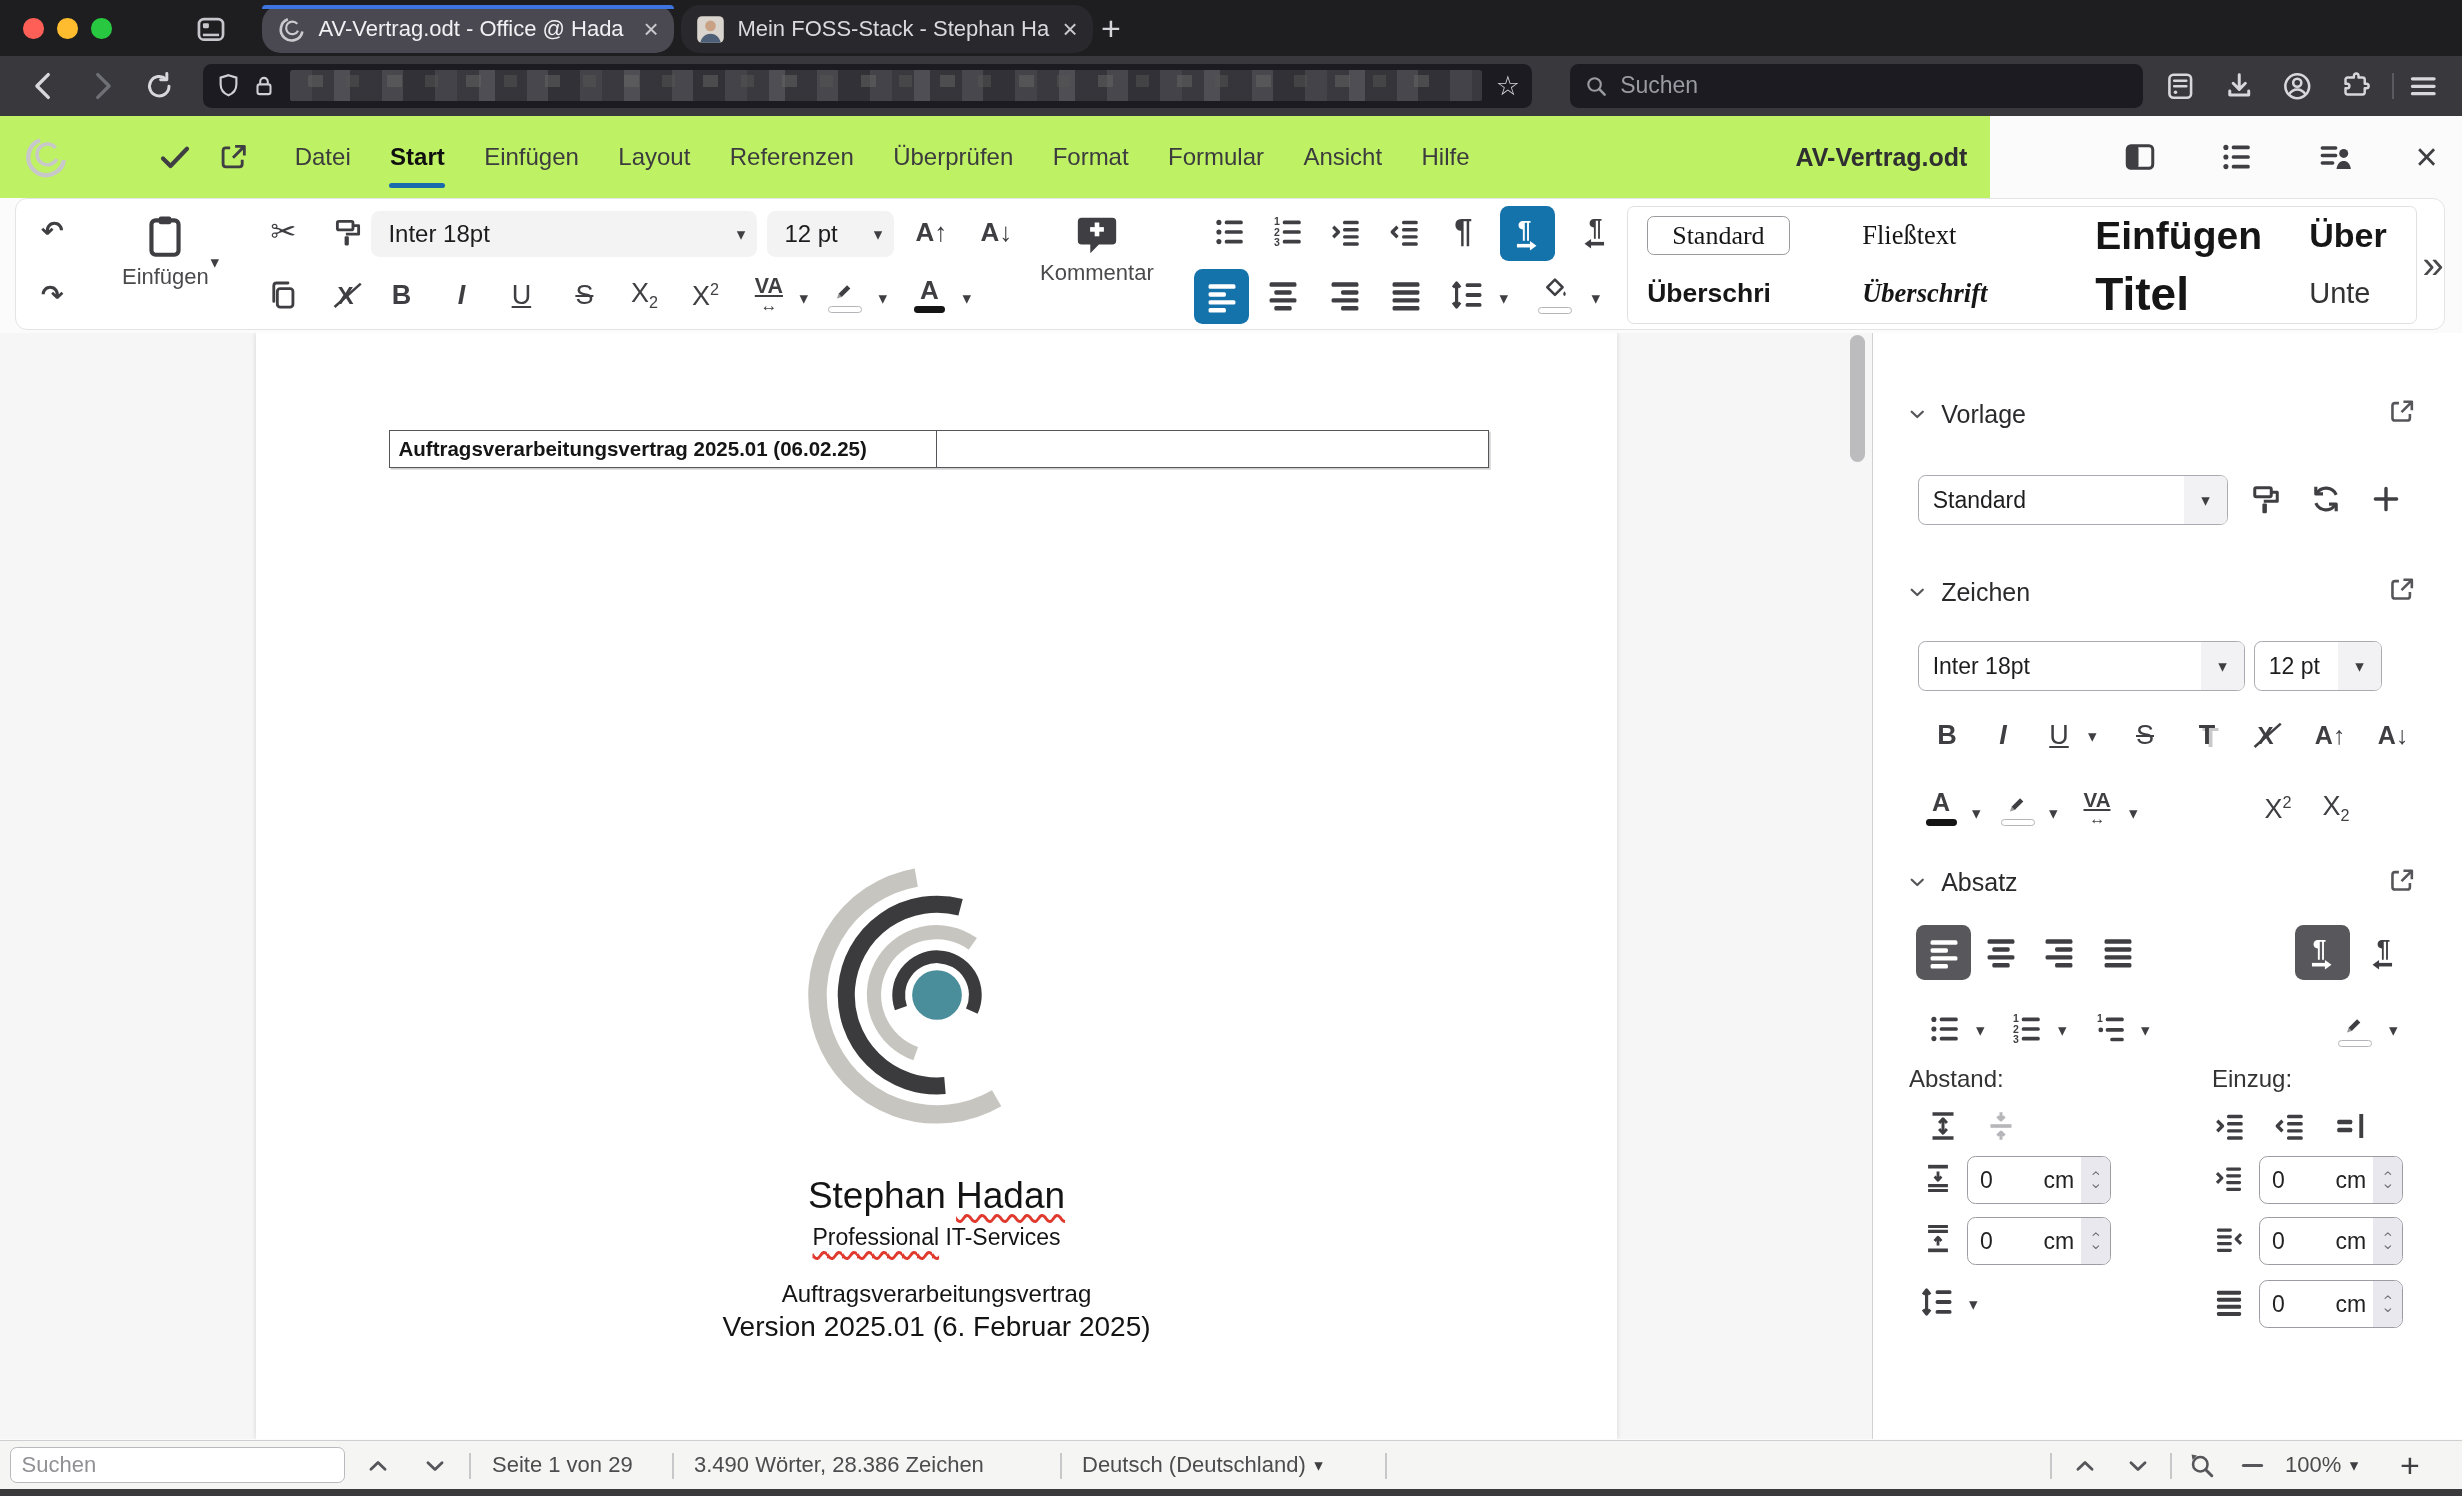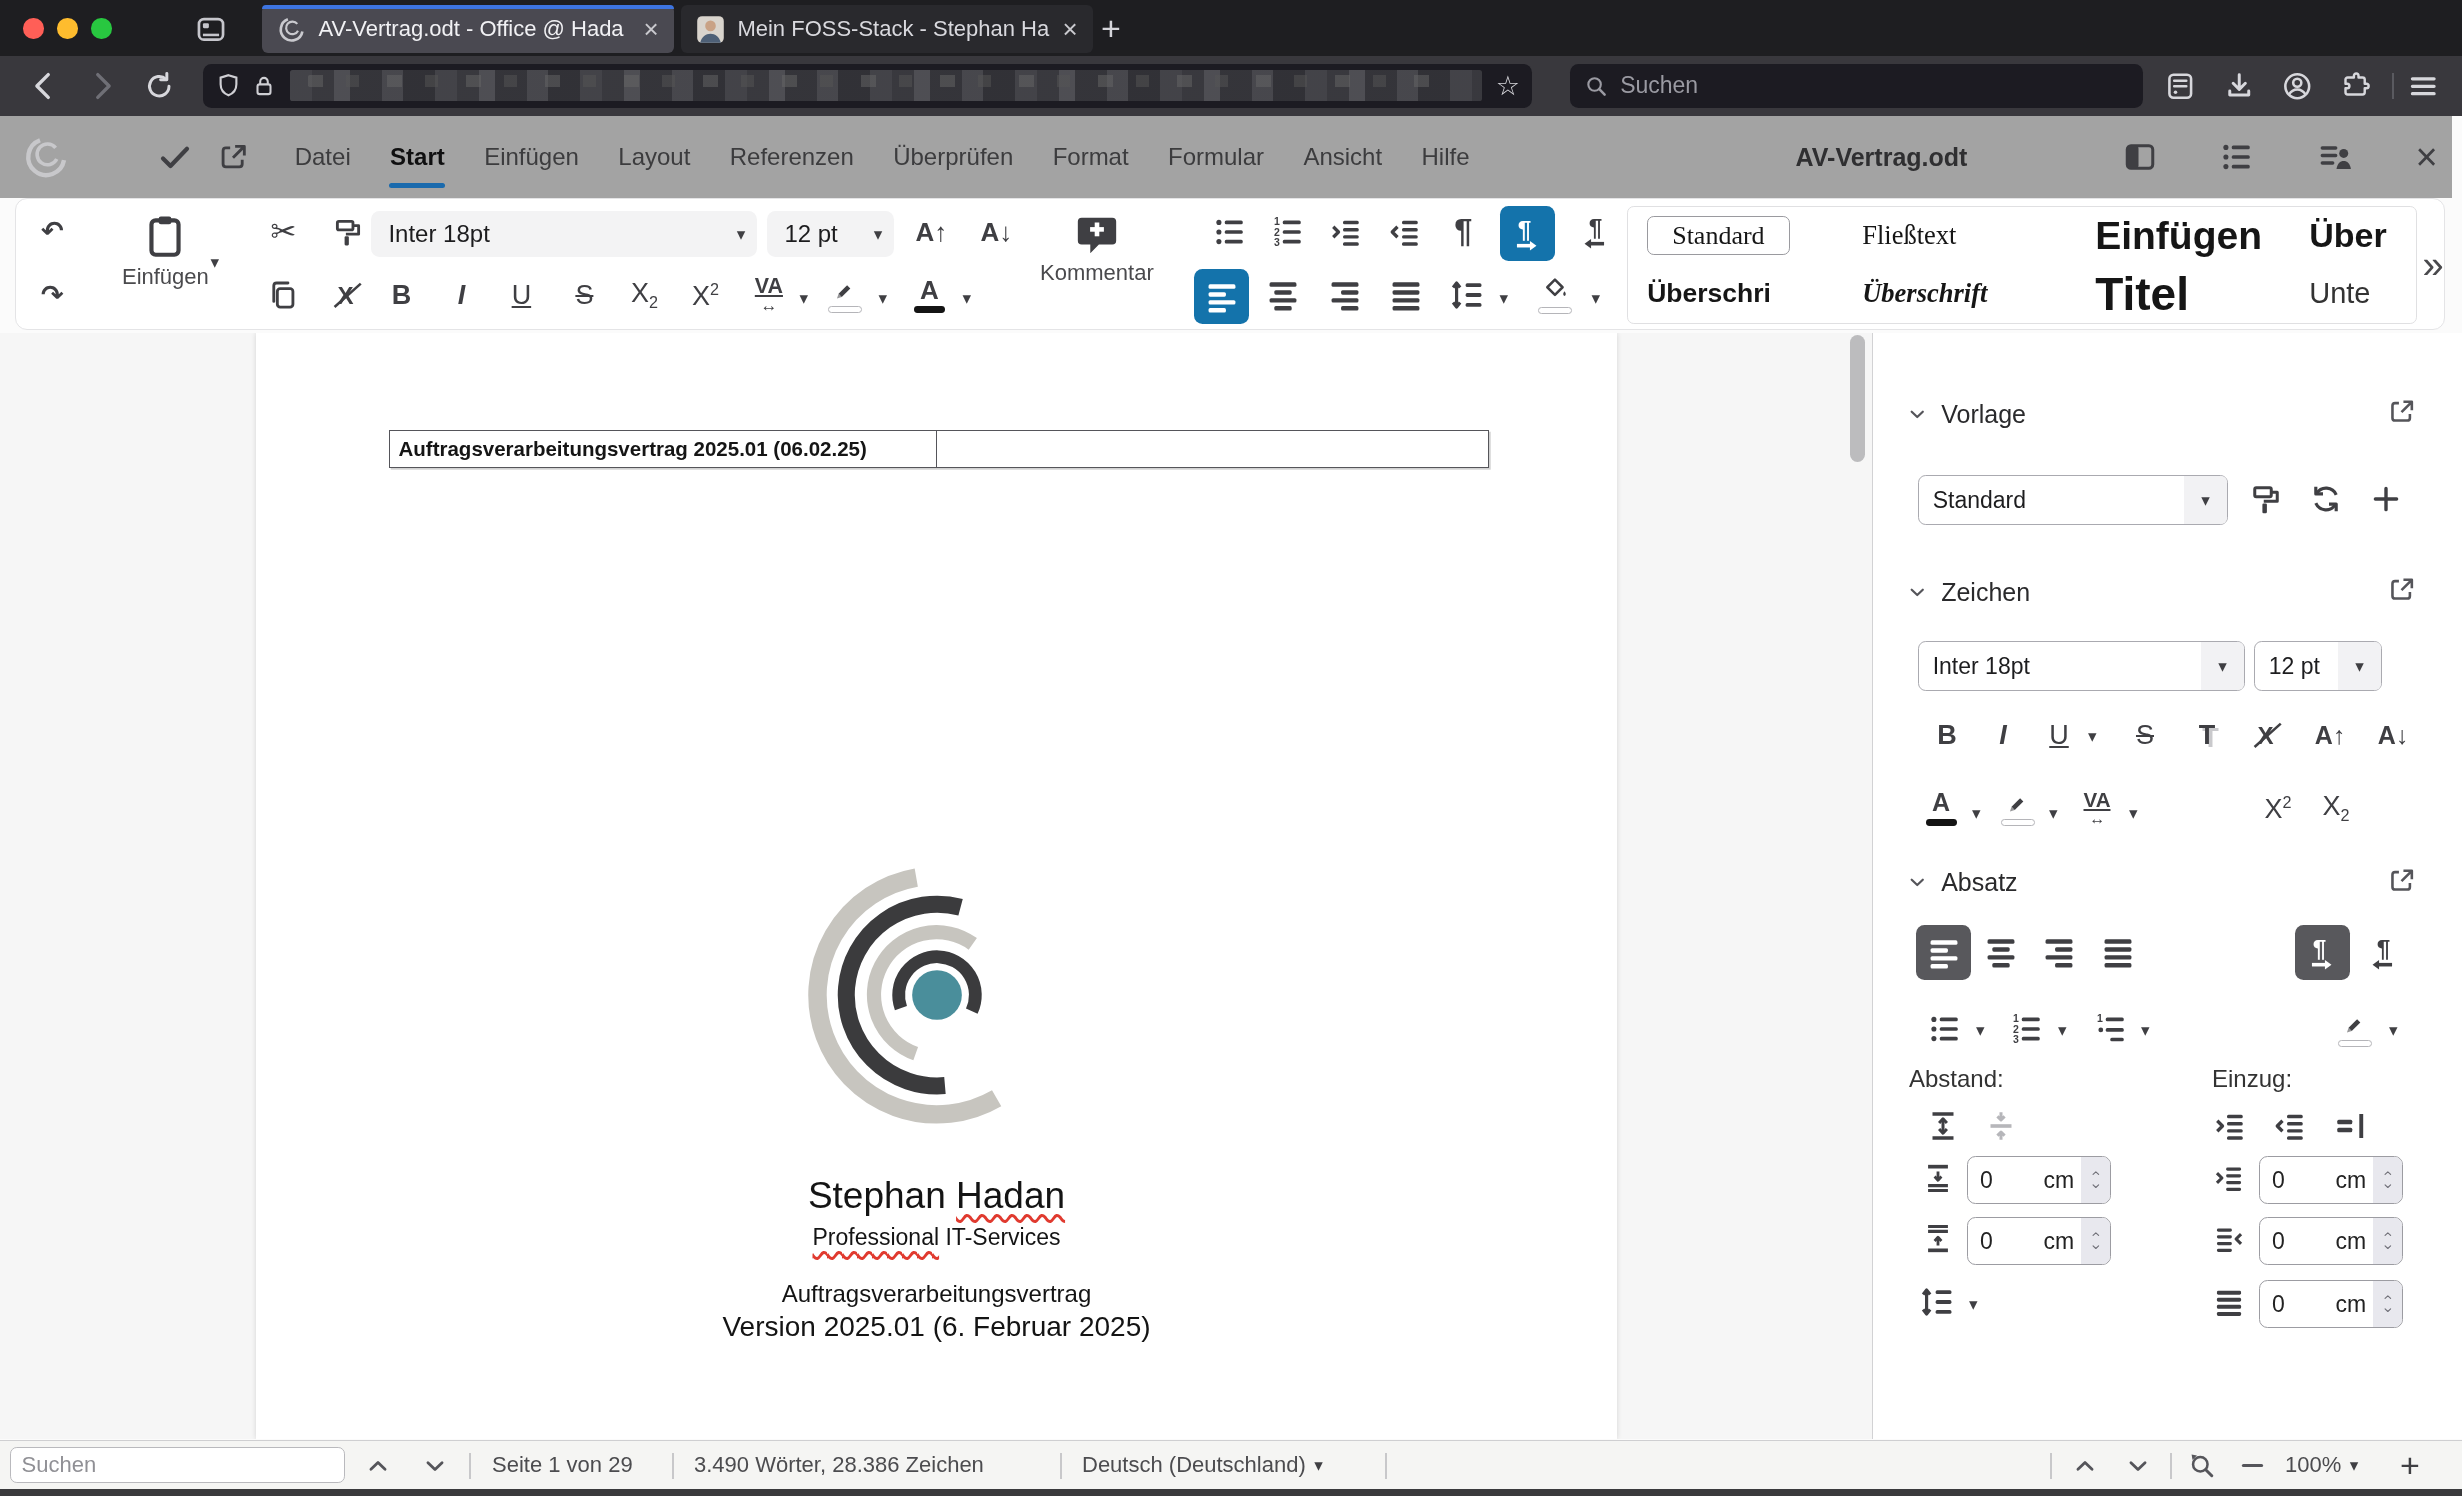--- a/index.html
+++ b/index.html
@@ -5,21 +5,21 @@
   html,body{margin:0;padding:0;background:#101012;}
   #root{position:relative;width:2462px;height:1496px;overflow:hidden;
         font-family:"Liberation Sans","DejaVu Sans",sans-serif;background:#fbfbfb;}
   .abs{position:absolute;}
   svg.i{display:block;}
   
   #tabstrip{position:absolute;left:0;top:0;width:2462px;height:56px;background:#1e1e21;}
   .tl{position:absolute;top:18px;width:20.5px;height:20.5px;border-radius:50%;}
   #ffview{position:absolute;left:192px;top:10.3px;width:38px;height:38px;color:#c6c6cc;
           display:flex;align-items:center;justify-content:center;}
-  .tab{position:absolute;top:5.1px;height:48px;border-radius:6px;display:flex;align-items:center;
+  .tab{position:absolute;top:5.1px;height:48px;border-radius:19px;display:flex;align-items:center;
        padding:0 15.4px;box-sizing:border-box;width:412px;}
   .tab.active{background:#4a4951;}
   .tab.active::before{content:"";position:absolute;left:0;right:0;top:0;height:4.3px;
        background:#3d74e0;border-radius:8.5px 8.5px 0 0;}
   .tab.inactive{background:#29292d;}
   .tab .ttl{font-size:22px;color:#f1f1f4;white-space:nowrap;overflow:hidden;flex:1;margin:0 12px;}
   .tab .x{font-size:26px;color:#c9c9ce;line-height:1;}
   #newtab{position:absolute;left:1101px;top:8.5px;font-size:34px;color:#d5d5da;font-weight:300;}
   
   #navbar{position:absolute;left:0;top:56px;width:2462px;height:60px;background:#39383d;}
@@ -31,21 +31,21 @@
        repeating-linear-gradient(90deg,#4a4a4f 0 22px,#3e3e43 22px 44px,#57575c 44px 60px,#39393e 60px 92px,#4f4f54 92px 113px,#35353a 113px 145px);}
   .redact2{position:absolute;left:308px;top:19px;width:1137px;height:12px;opacity:.5;border-radius:1.7px;
      background:repeating-linear-gradient(90deg,#666 0 15.4px,transparent 15.4px 38px,#555 38px 51px,transparent 51px 79px);}
   #searchbar{position:absolute;left:1570px;top:7.7px;width:573px;height:44px;background:#1c1b22;border-radius:8.5px;
           display:flex;align-items:center;padding:0 13.7px;box-sizing:border-box;gap:10.3px;}
   #searchbar input{background:transparent;border:none;outline:none;color:#d0d0d6;font-size:23px;width:100%;
           font-family:inherit;}
   #searchbar input::placeholder{color:#9a9aa2;}
   .vsep-dark{position:absolute;top:17px;width:1.7px;height:26px;background:#5a5a60;}
   
-  #officebar{position:absolute;left:0;top:116px;width:2452px;height:82px;background:#a3a3a3;}
+  #officebar{position:absolute;left:0;top:116px;width:1990px;height:82px;background:#bef264;}
   #menus{position:absolute;left:275px;top:0;height:82px;display:flex;align-items:center;}
   .menu{padding:0 19.7px;font-size:24px;color:#3c3c3e;height:82px;display:flex;align-items:center;position:relative;}
   .menu.active{font-weight:700;color:#0f0f10;}
   .menu.active::after{content:"";position:absolute;left:19px;right:19px;bottom:10.3px;height:5.1px;background:#1a6aad;border-radius:2.6px;}
   #doctitle{position:absolute;left:1719px;top:0;width:325px;height:82px;display:flex;align-items:center;justify-content:center;
      font-size:25px;font-weight:700;color:#2f2f31;}
   .mico{position:absolute;top:20.5px;width:41px;height:41px;display:flex;align-items:center;justify-content:center;color:#3f3f43;}
   
   #toolbar{position:absolute;left:15.4px;top:198px;width:2430px;height:132px;background:#fff;
      border:1.7px solid #e4e4e6;border-radius:12px;box-sizing:border-box;}

